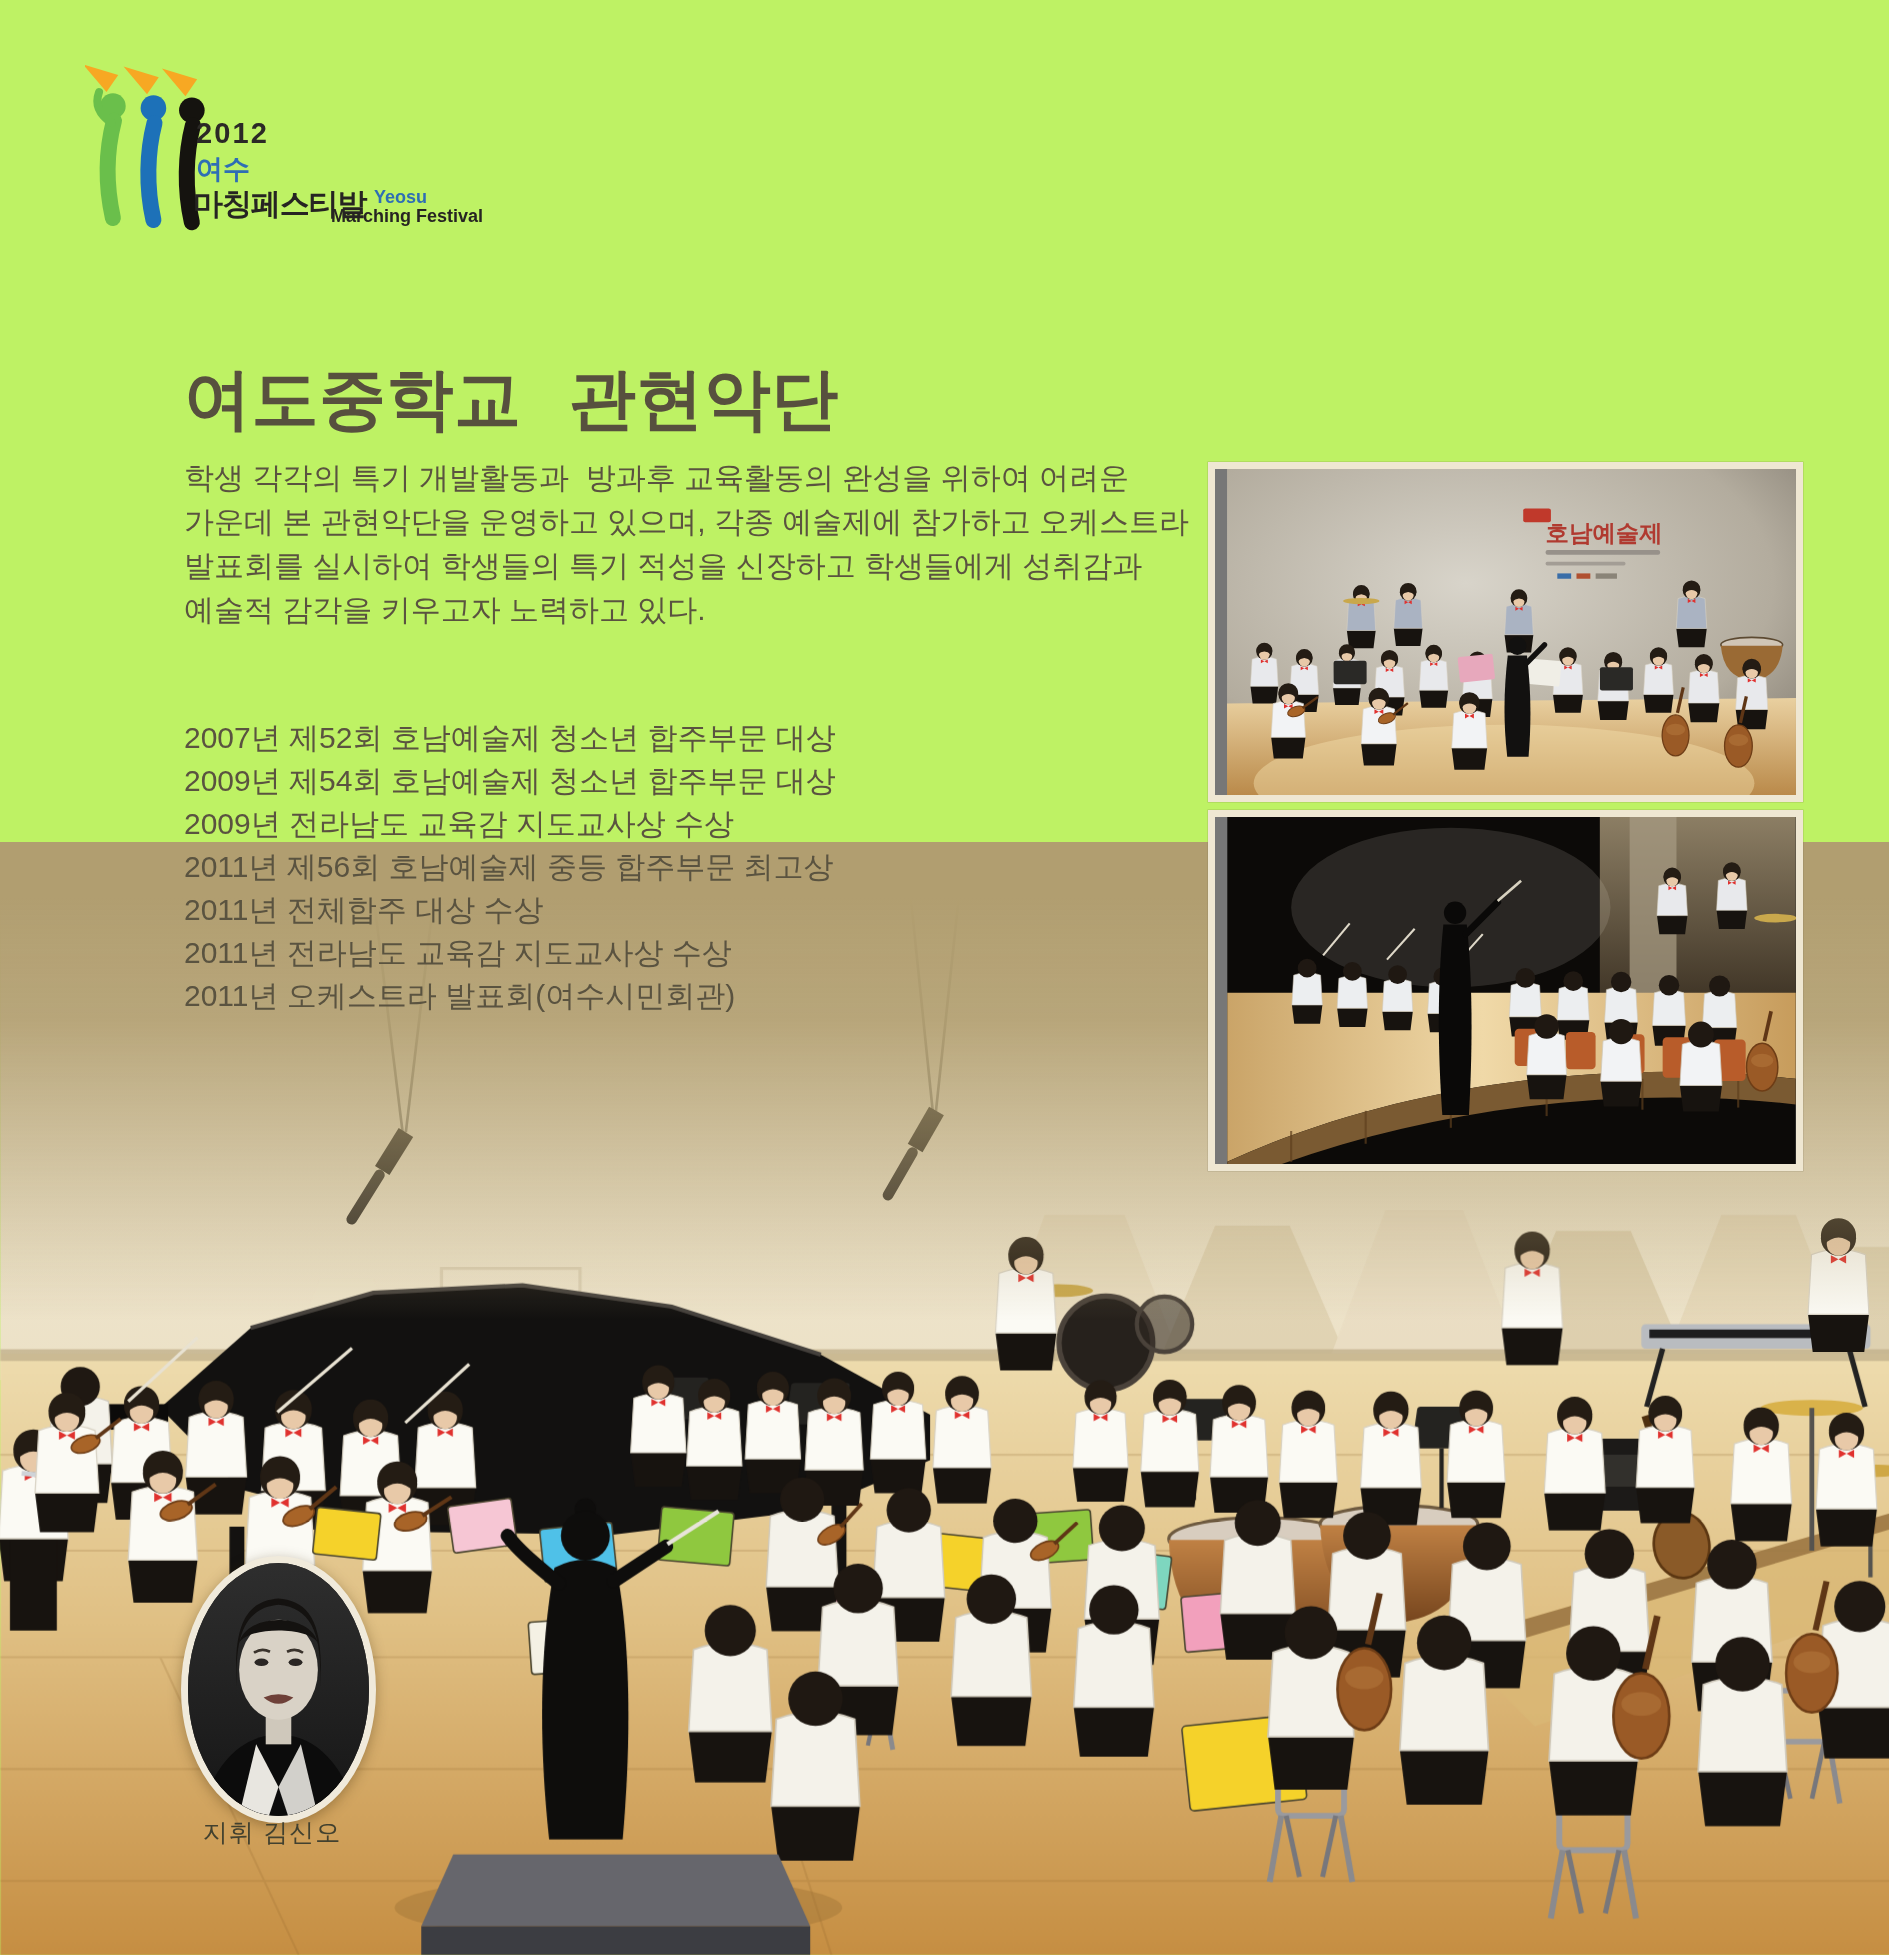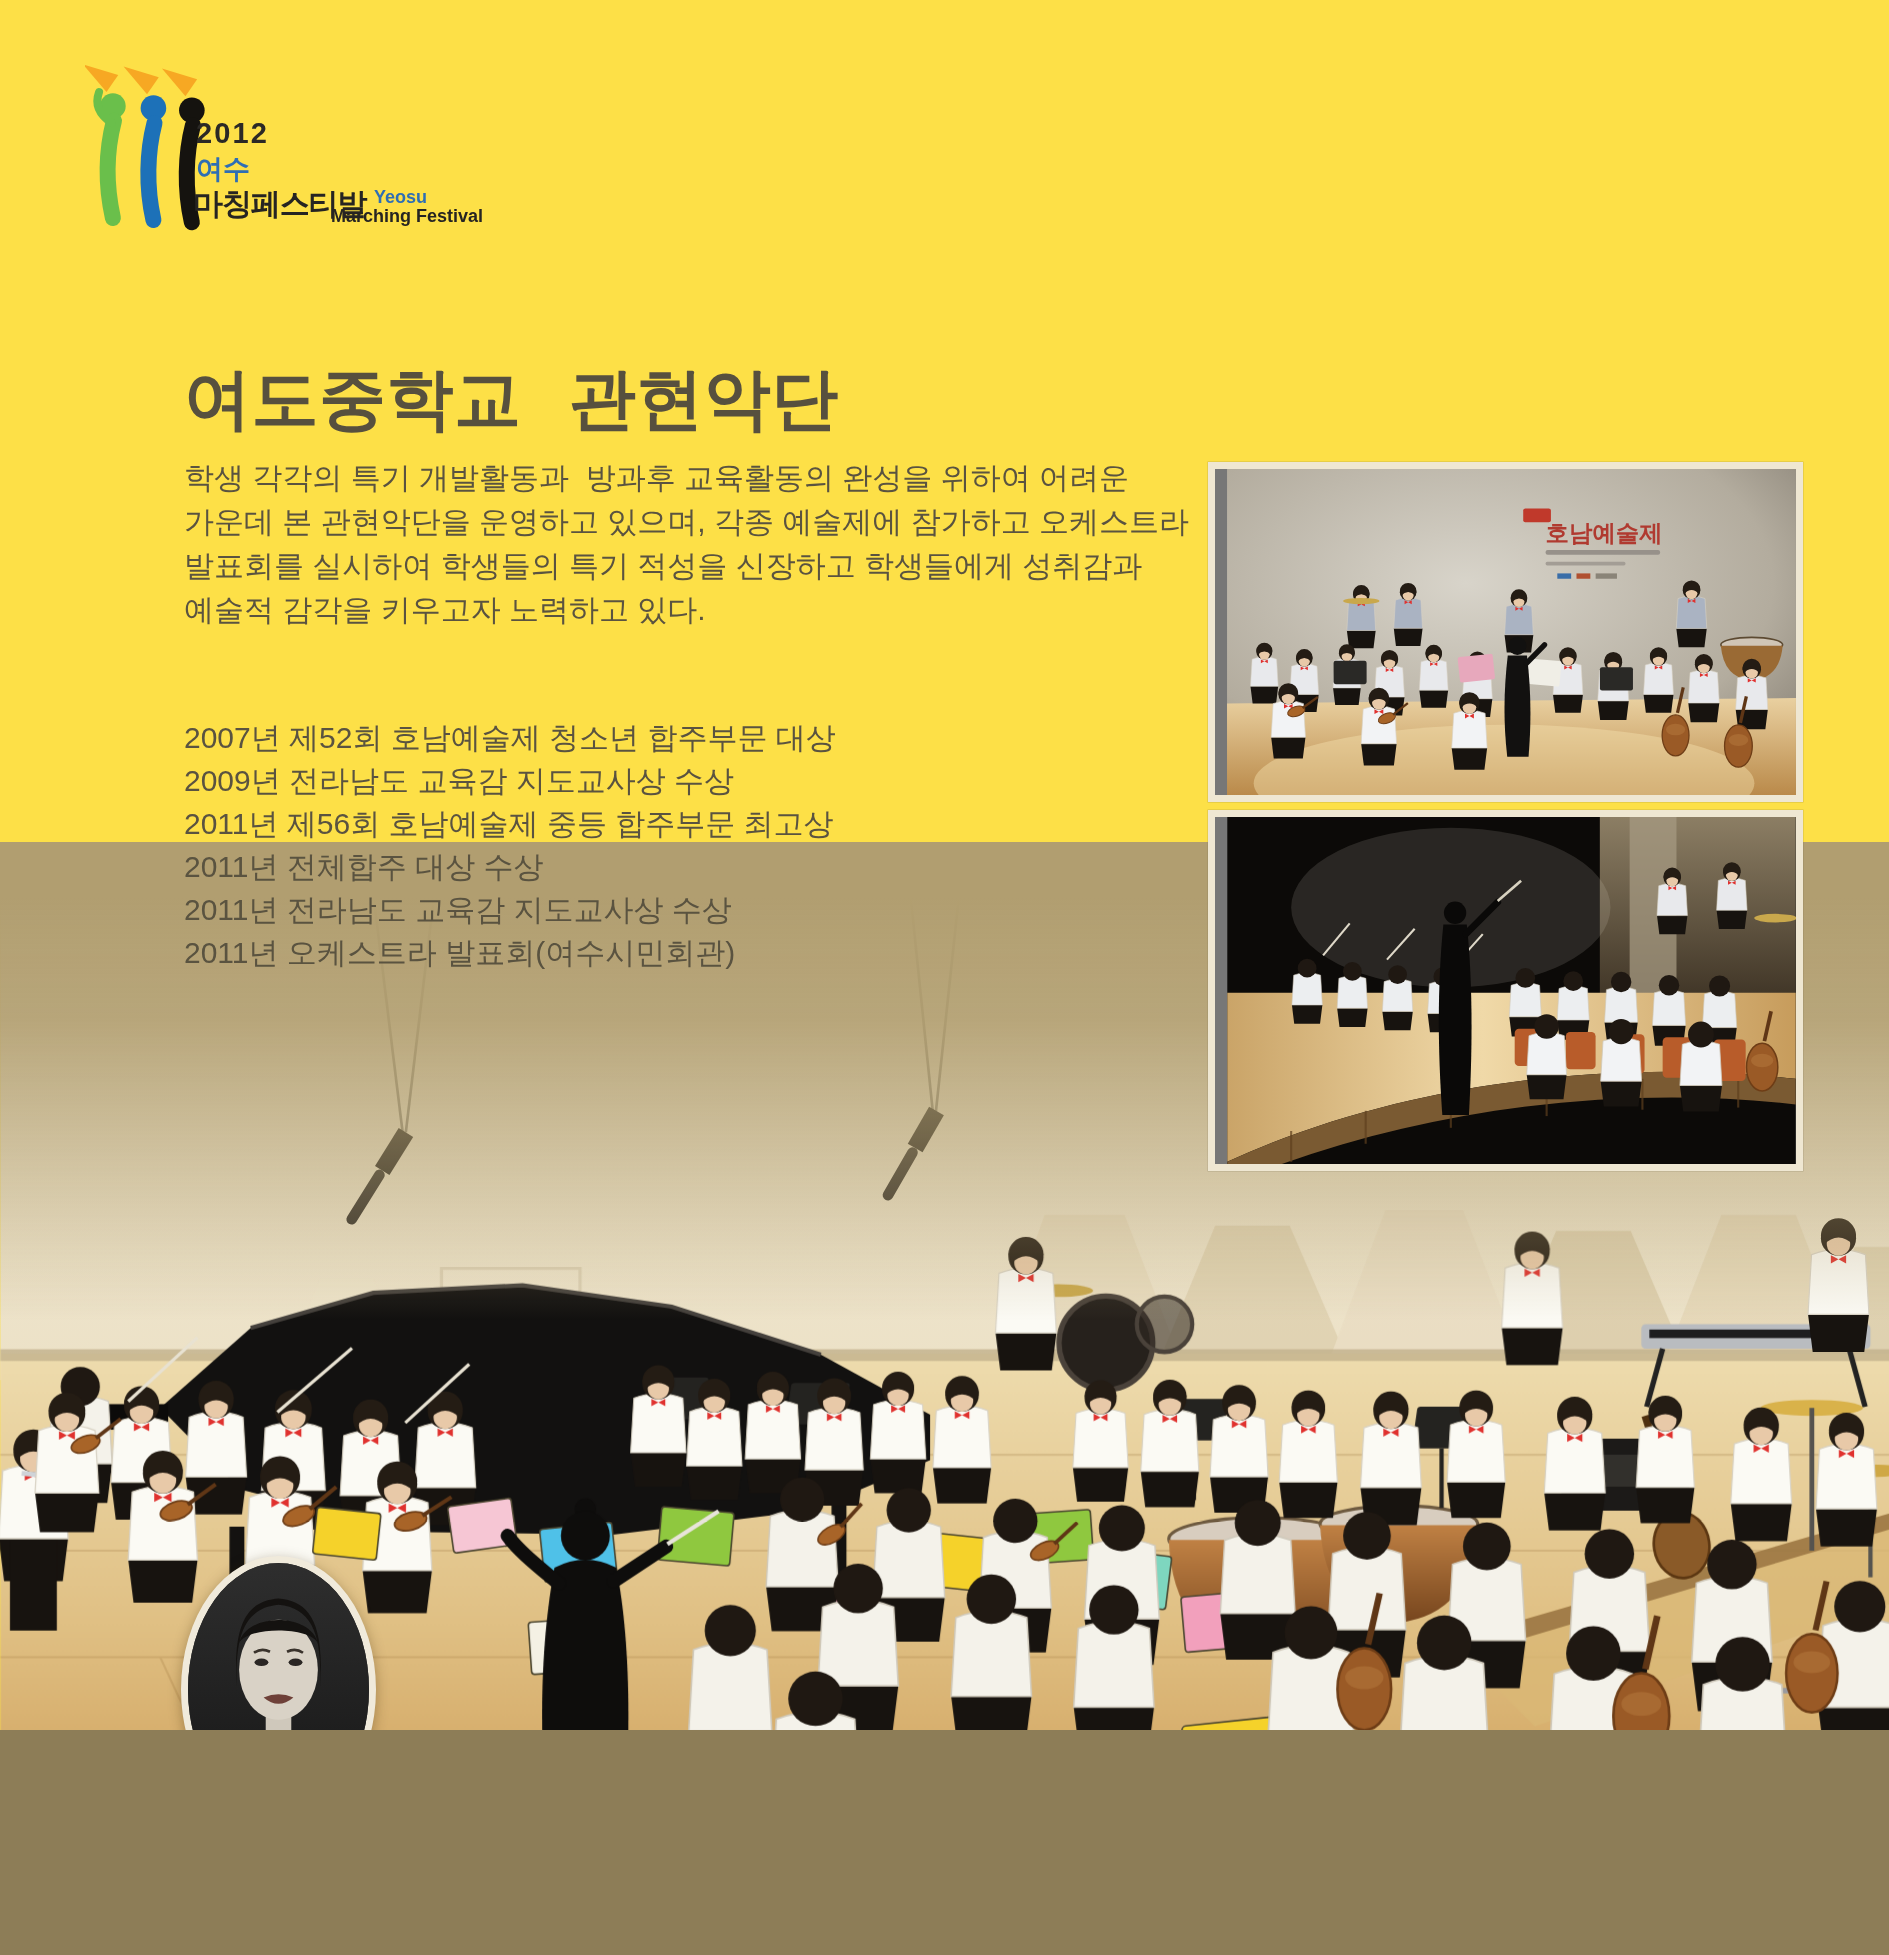--- a/index.html
+++ b/index.html
@@ -1,16 +1,16 @@
 <!DOCTYPE html>
 <html style="font-size:8.5px"><head>
 <meta charset="utf-8">
 <style>
   html,body{margin:0;padding:0;background:#8d7d57;}
-  .page{position:relative;width:1890px;height:1730px;background:#fde047;overflow:hidden;
+  .page{position:relative;width:1890px;height:1955px;background:#bef264;overflow:hidden;
         font-family:"Liberation Sans","DejaVu Sans",sans-serif;}
   .abs{position:absolute;}
   
   .logo{left:85px;top:59px;width:405px;height:176px;z-index:9;}
   .logo-fig{left:0;top:0;}
   .logo-year{left:111px;top:58px;font-size:29px;font-weight:bold;color:#2b2926;letter-spacing:2.1px;}
   .logo-citykr{left:111px;top:92px;font-size:27px;font-weight:bold;color:#2e6eb5;}
   .logo-titlekr{left:108px;top:125px;font-size:30px;font-weight:bold;color:#262422;letter-spacing:-1.1px;}
   .logo-cityen{left:246px;top:128px;font-size:18px;font-weight:bold;color:#2e6eb5;padding-left:43px;}
   .logo-titleen{left:246px;top:147px;font-size:18px;font-weight:bold;color:#262422;}
@@ -374,20 +374,21 @@
 
   <div class="abs para">
     <div class="pline">학생 각각의 특기 개발활동과  방과후 교육활동의 완성을 위하여 어려운</div>
     <div class="pline">가운데 본 관현악단을 운영하고 있으며, 각종 예술제에 참가하고 오케스트라</div>
     <div class="pline">발표회를 실시하여 학생들의 특기 적성을 신장하고 학생들에게 성취감과</div>
     <div class="pline">예술적 감각을 키우고자 노력하고 있다.</div>
   </div>
 
   <div class="abs awards">
     <div class="aline">2007년 제52회 호남예술제 청소년 합주부문 대상</div>
+    <div class="aline">2009년 제54회 호남예술제 청소년 합주부문 대상</div>
     <div class="aline">2009년 전라남도 교육감 지도교사상 수상</div>
     <div class="aline">2011년 제56회 호남예술제 중등 합주부문 최고상</div>
     <div class="aline">2011년 전체합주 대상 수상</div>
     <div class="aline">2011년 전라남도 교육감 지도교사상 수상</div>
     <div class="aline">2011년 오케스트라 발표회(여수시민회관)</div>
   </div>
 
   <div class="abs photo photo1">
     <svg viewBox="0 0 1068 612" width="569" height="326">
       <defs>

